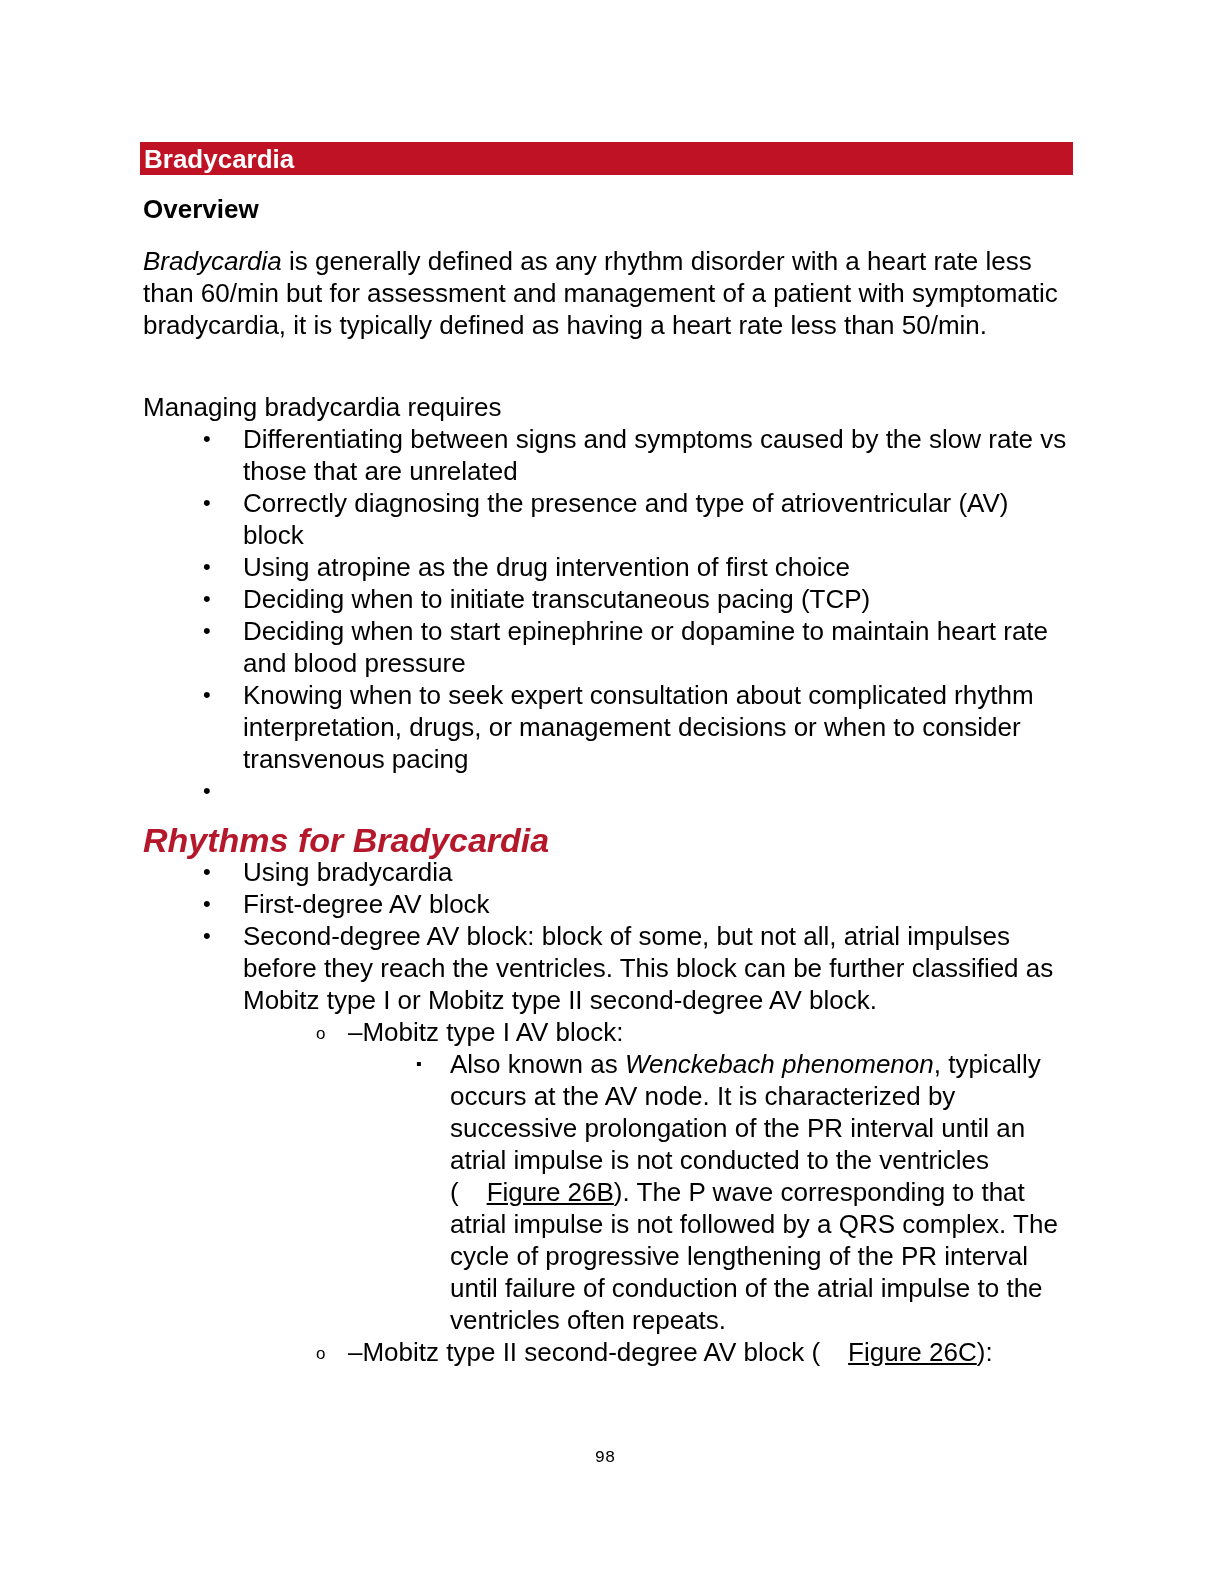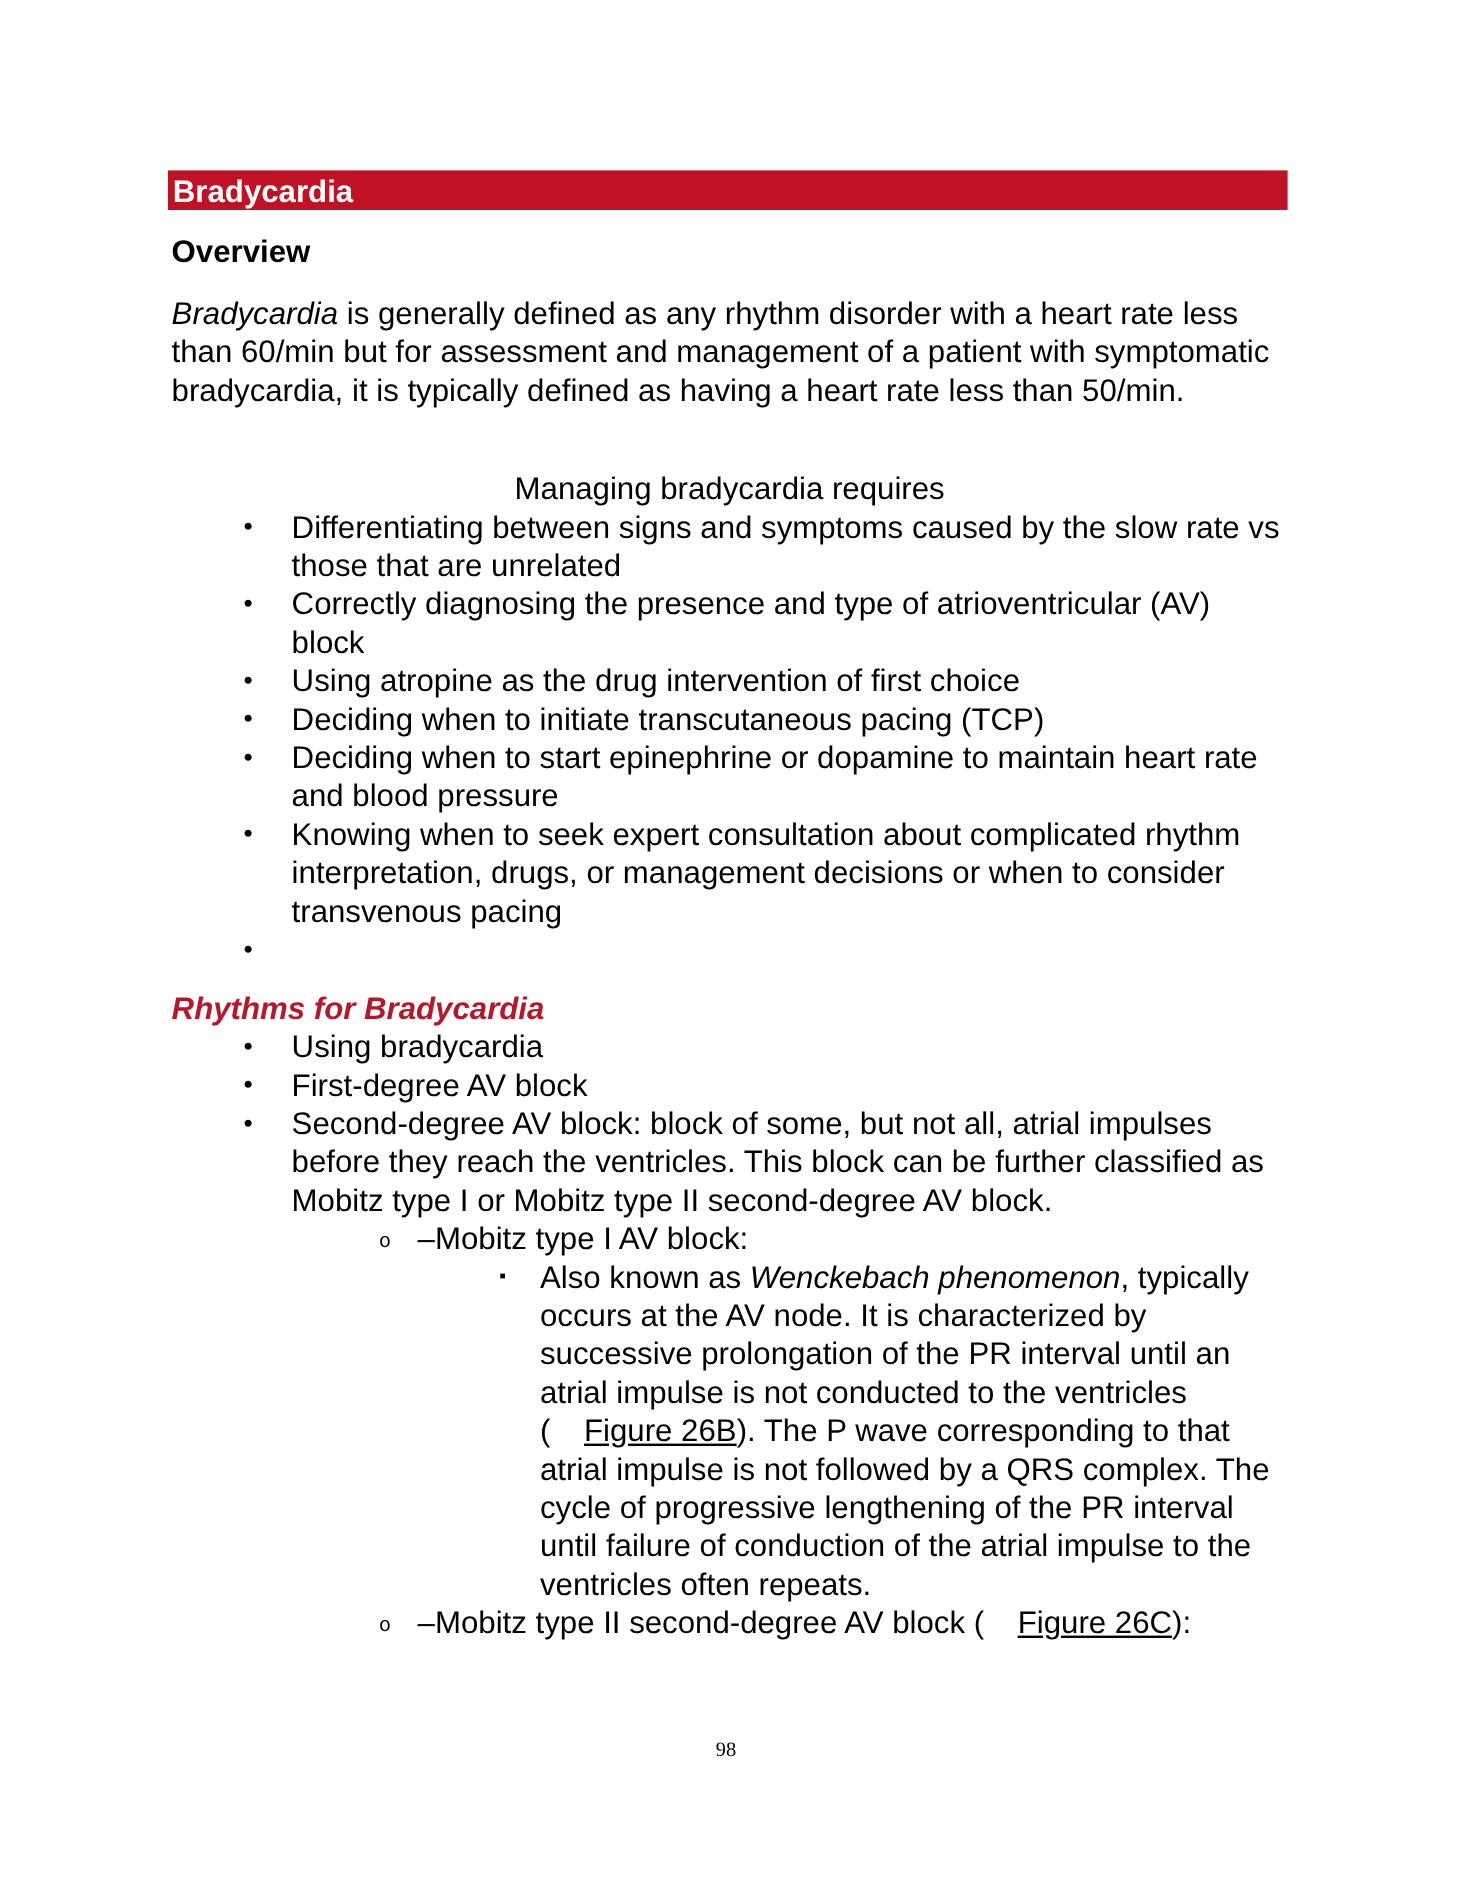--- a/index.html
+++ b/index.html
@@ -6,37 +6,37 @@
   body { width: 1220px; height: 1579px; position: relative; overflow: hidden;
          font-family: "Liberation Sans", sans-serif; color: #000; }
   .page { position: absolute; left: 0; top: 0; width: 1220px; height: 1579px; }
   .banner { position: absolute; left: 140px; top: 142px; width: 933px; height: 33px;
             background: #bf1325; }
   .banner span { position: absolute; left: 4px; top: 1px; color: #fff; font-weight: bold;
                  font-size: 26px; line-height: 32px; }
   .overview { position: absolute; left: 143px; top: 193px; font-weight: bold; font-size: 26px; line-height: 32px; }
   .para { position: absolute; left: 143px; width: 930px; font-size: 26px; line-height: 32px; }
   .p1 { top: 245px; }
-  .p2 { top: 391px; text-align: center; }
+  .p2 { top: 391px; }
   ul.l1 { position: absolute; left: 143px; margin: 0; padding: 0; list-style: none; width: 930px; }
   ul.l1 > li { position: relative; padding-left: 100px; font-size: 26px; line-height: 32px; }
   ul.l1 > li .b1 { position: absolute; left: 60px; top: 0; font-size: 22px; }
   .list1 { top: 423px; }
   .h2 { position: absolute; left: 143px; top: 824px; color: #b5182a; font-style: italic; font-weight: bold;
-        font-size: 26px; line-height: 32px; }
+        font-size: 34px; line-height: 32px; }
   .list2 { top: 856px; }
   ul.l2 { margin: 0; padding: 0; list-style: none; }
   ul.l2 > li { position: relative; padding-left: 205px; margin-left: -100px; }
   ul.l2 > li .b2 { position: absolute; left: 173px; top: 2px; font-size: 17px; }
   ul.l3 { margin: 0; padding: 0; list-style: none; }
   ul.l3 > li { position: relative; padding-left: 102px; margin-left: -102px; width: 612px; margin-left: 0; }
   ul.l3 > li .b3 { position: absolute; left: 68px; top: 0px; font-size: 16px; }
   .link { text-decoration: underline; color: #000; cursor: pointer; margin-left: 28px; }
   .pagenum { position: absolute; left: 0; width: 1210px; top: 1448px; text-align: center;
-             font-family: Liberation Serif, serif; font-size: 17px; }
+             font-family: Liberation Mono, monospace; font-size: 17px; }
 </style>
 </head>
 <body>
 
 <div class="page">
 
   <div class="banner">
     <span>Bradycardia</span>
   </div>
 

